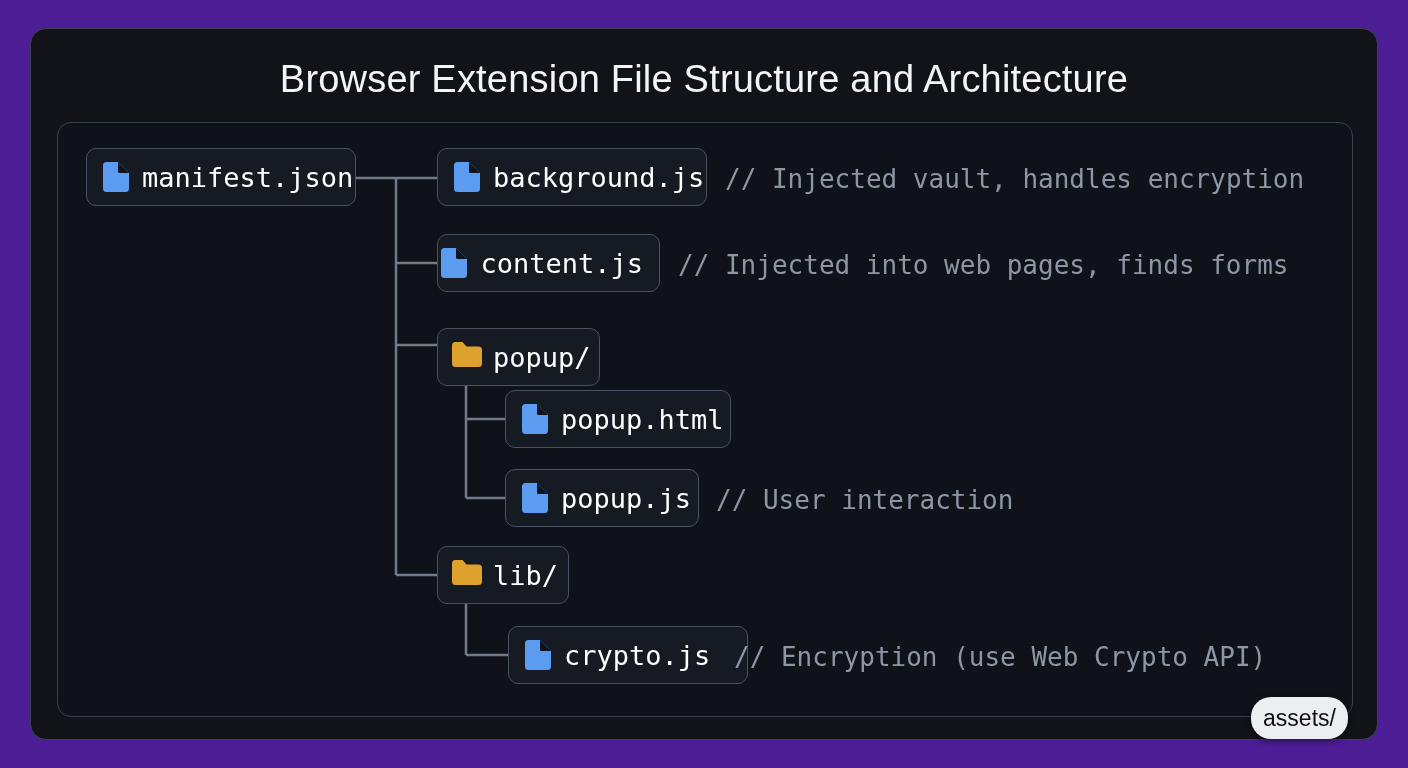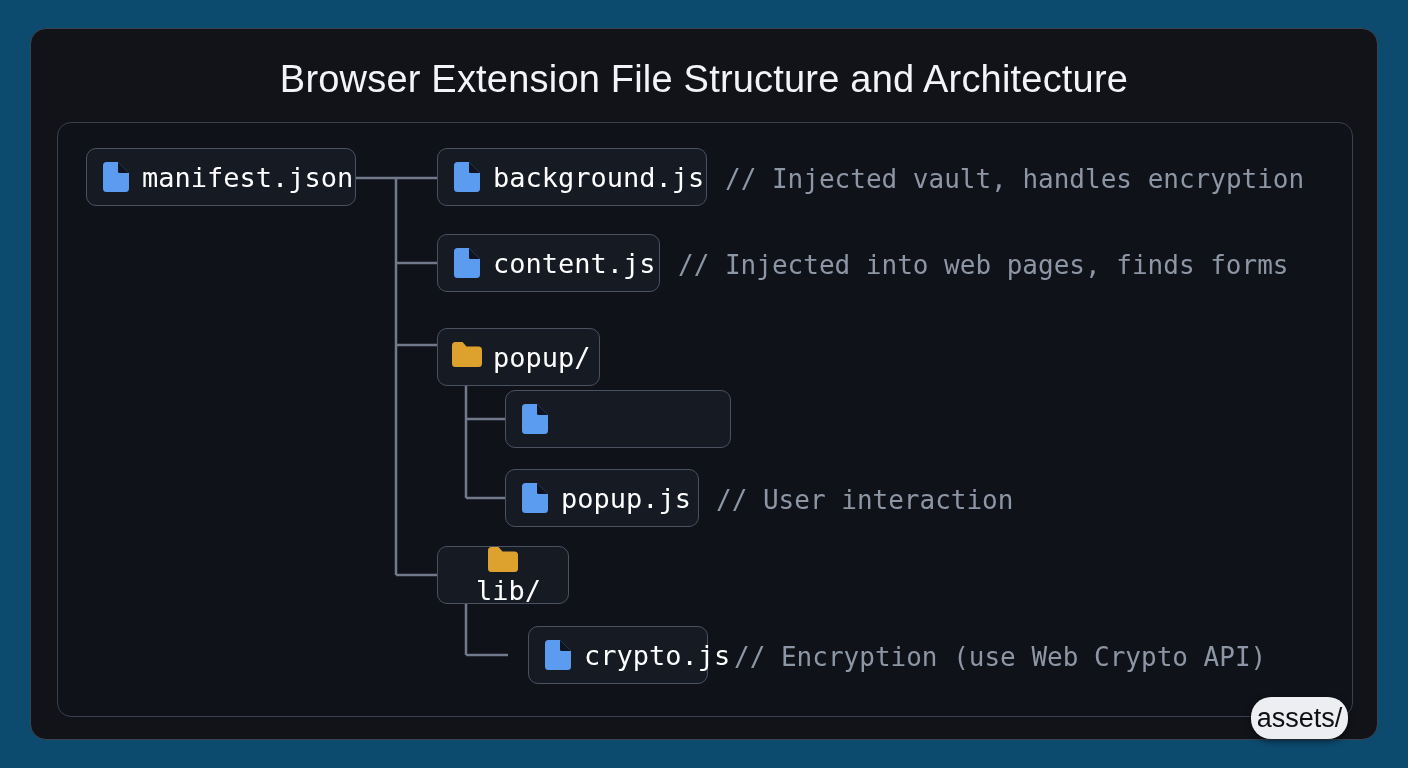--- a/index.html
+++ b/index.html
@@ -12,21 +12,21 @@
     height: 768px;
     overflow: hidden;
     font-family: "Liberation Sans", sans-serif;
     -webkit-font-smoothing: antialiased;
   }
 
   #canvas {
     position: relative;
     width: 1408px;
     height: 768px;
-    background: #0c4a6e;
+    background: #4c1d95;
   }
 
   
   .outer-frame {
     position: absolute;
     left: 30px;
     top: 28px;
     width: 1348px;
     height: 712px;
     border: 1px solid #3b4350;
@@ -122,21 +122,21 @@
     top: 697px;
     width: 97px;
     height: 42px;
     border-radius: 20px;
     background: #eceef1;
     color: #0d0f13;
     display: flex;
     align-items: center;
     justify-content: center;
     font-family: "Liberation Sans", sans-serif;
-    font-size: 27px;
+    font-size: 23px;
     box-shadow: 0 2px 6px rgba(0,0,0,0.55);
     box-sizing: border-box;
   }
 </style>
 </head>
 <body>
 
 <div id="canvas">
 
   <div class="outer-frame"></div>
@@ -183,21 +183,21 @@
     <span class="icon">
       <svg width="28" height="30" viewBox="0 0 28 30">
         <path d="M2 3.5 A3.5 3.5 0 0 1 5.5 0 H17 L28 11 V26.5 A3.5 3.5 0 0 1 24.5 30 H5.5 A3.5 3.5 0 0 1 2 26.5 Z" fill="#5b9bf0"></path>
         <path d="M17 0 L28 11 H18.5 A1.5 1.5 0 0 1 17 9.5 Z" fill="#0f1420"></path>
       </svg>
     </span>
     <span class="node-label">background.js</span>
   </div>
   <div class="comment" style="left:725px; top:166px;">// Injected vault, handles encryption</div>
 
-  <div class="node" style="left:437px; top:234px; width:223px;">
+  <div class="node" style="left:437px; top:234px; width:223px;justify-content:flex-end;">
     <span class="icon">
       <svg width="28" height="30" viewBox="0 0 28 30">
         <path d="M2 3.5 A3.5 3.5 0 0 1 5.5 0 H17 L28 11 V26.5 A3.5 3.5 0 0 1 24.5 30 H5.5 A3.5 3.5 0 0 1 2 26.5 Z" fill="#5b9bf0"></path>
         <path d="M17 0 L28 11 H18.5 A1.5 1.5 0 0 1 17 9.5 Z" fill="#0f1420"></path>
       </svg>
     </span>
     <span class="node-label">content.js</span>
   </div>
   <div class="comment" style="left:678px; top:252px;">// Injected into web pages, finds forms</div>
 
@@ -210,43 +210,44 @@
     <span class="node-label">popup/</span>
   </div>
 
   <div class="node" style="left:505px; top:390px; width:226px;">
     <span class="icon">
       <svg width="28" height="30" viewBox="0 0 28 30">
         <path d="M2 3.5 A3.5 3.5 0 0 1 5.5 0 H17 L28 11 V26.5 A3.5 3.5 0 0 1 24.5 30 H5.5 A3.5 3.5 0 0 1 2 26.5 Z" fill="#5b9bf0"></path>
         <path d="M17 0 L28 11 H18.5 A1.5 1.5 0 0 1 17 9.5 Z" fill="#0f1420"></path>
       </svg>
     </span>
+    <span class="node-label">popup.html</span>
   </div>
 
   <div class="node" style="left:505px; top:469px; width:194px;">
     <span class="icon">
       <svg width="28" height="30" viewBox="0 0 28 30">
         <path d="M2 3.5 A3.5 3.5 0 0 1 5.5 0 H17 L28 11 V26.5 A3.5 3.5 0 0 1 24.5 30 H5.5 A3.5 3.5 0 0 1 2 26.5 Z" fill="#5b9bf0"></path>
         <path d="M17 0 L28 11 H18.5 A1.5 1.5 0 0 1 17 9.5 Z" fill="#0f1420"></path>
       </svg>
     </span>
     <span class="node-label">popup.js</span>
   </div>
   <div class="comment" style="left:716px; top:487px;">// User interaction</div>
 
-  <div class="node" style="left:437px; top:546px; width:132px;flex-direction:column;">
+  <div class="node" style="left:437px; top:546px; width:132px;">
     <span class="icon">
       <svg width="30" height="25" viewBox="0 0 30 25">
         <path d="M0 3.5 A3.5 3.5 0 0 1 3.5 0 H10.5 L14.5 4.5 H26.5 A3.5 3.5 0 0 1 30 8 V21.5 A3.5 3.5 0 0 1 26.5 25 H3.5 A3.5 3.5 0 0 1 0 21.5 Z" fill="#dda12e"></path>
       </svg>
     </span>
     <span class="node-label">lib/</span>
   </div>
 
-  <div class="node" style="left:508px; top:626px; width:180px;margin-left:20px;">
+  <div class="node" style="left:508px; top:626px; width:240px;">
     <span class="icon">
       <svg width="28" height="30" viewBox="0 0 28 30">
         <path d="M2 3.5 A3.5 3.5 0 0 1 5.5 0 H17 L28 11 V26.5 A3.5 3.5 0 0 1 24.5 30 H5.5 A3.5 3.5 0 0 1 2 26.5 Z" fill="#5b9bf0"></path>
         <path d="M17 0 L28 11 H18.5 A1.5 1.5 0 0 1 17 9.5 Z" fill="#0f1420"></path>
       </svg>
     </span>
     <span class="node-label">crypto.js</span>
   </div>
   <div class="comment" style="left:734px; top:644px;">// Encryption (use Web Crypto API)</div>
 

